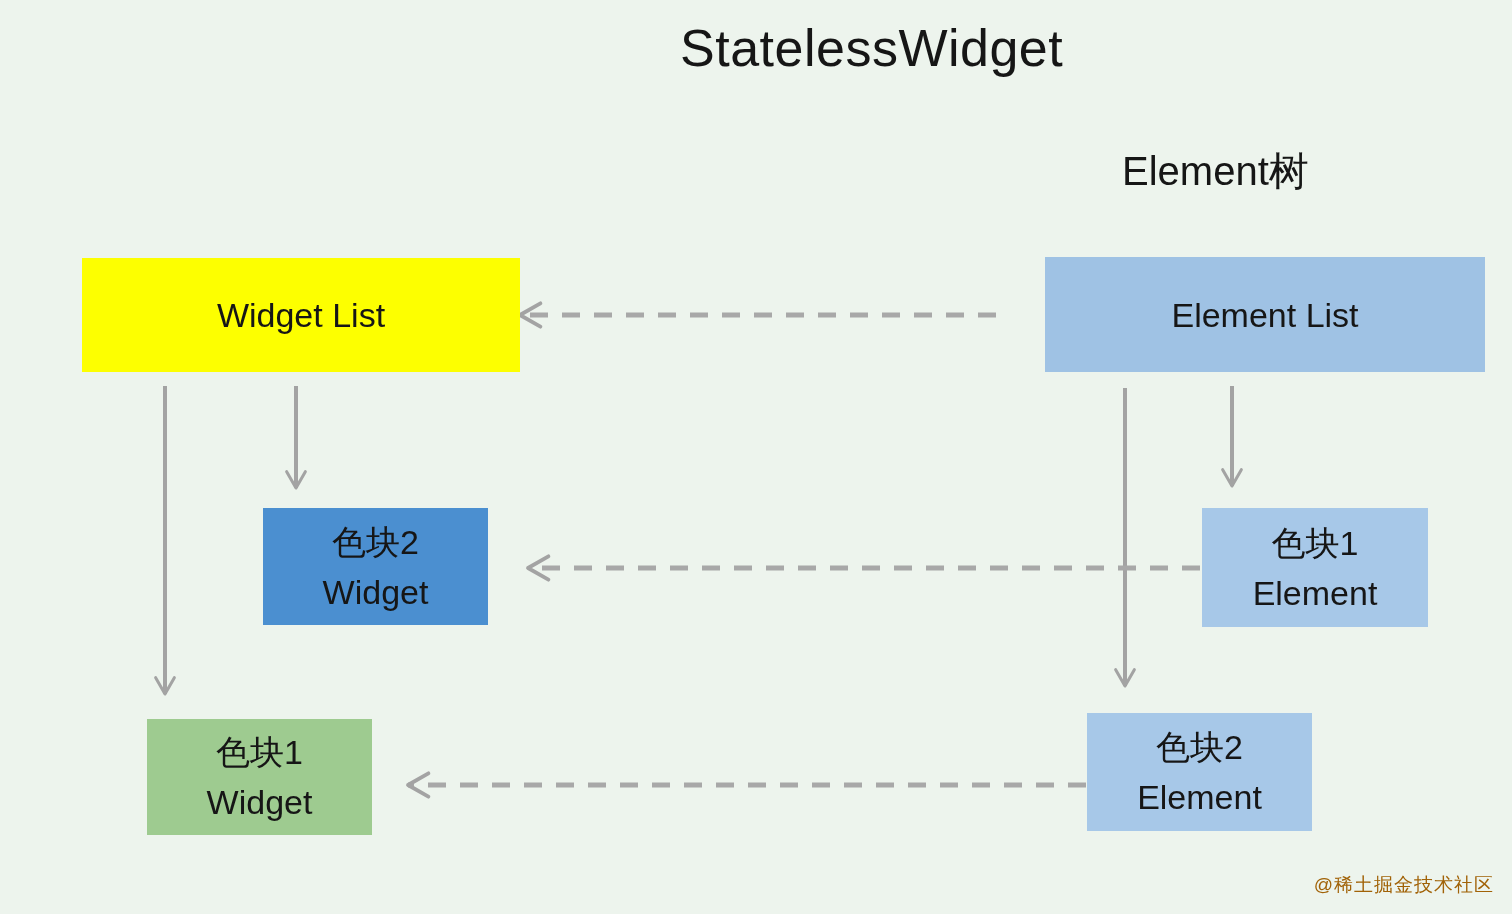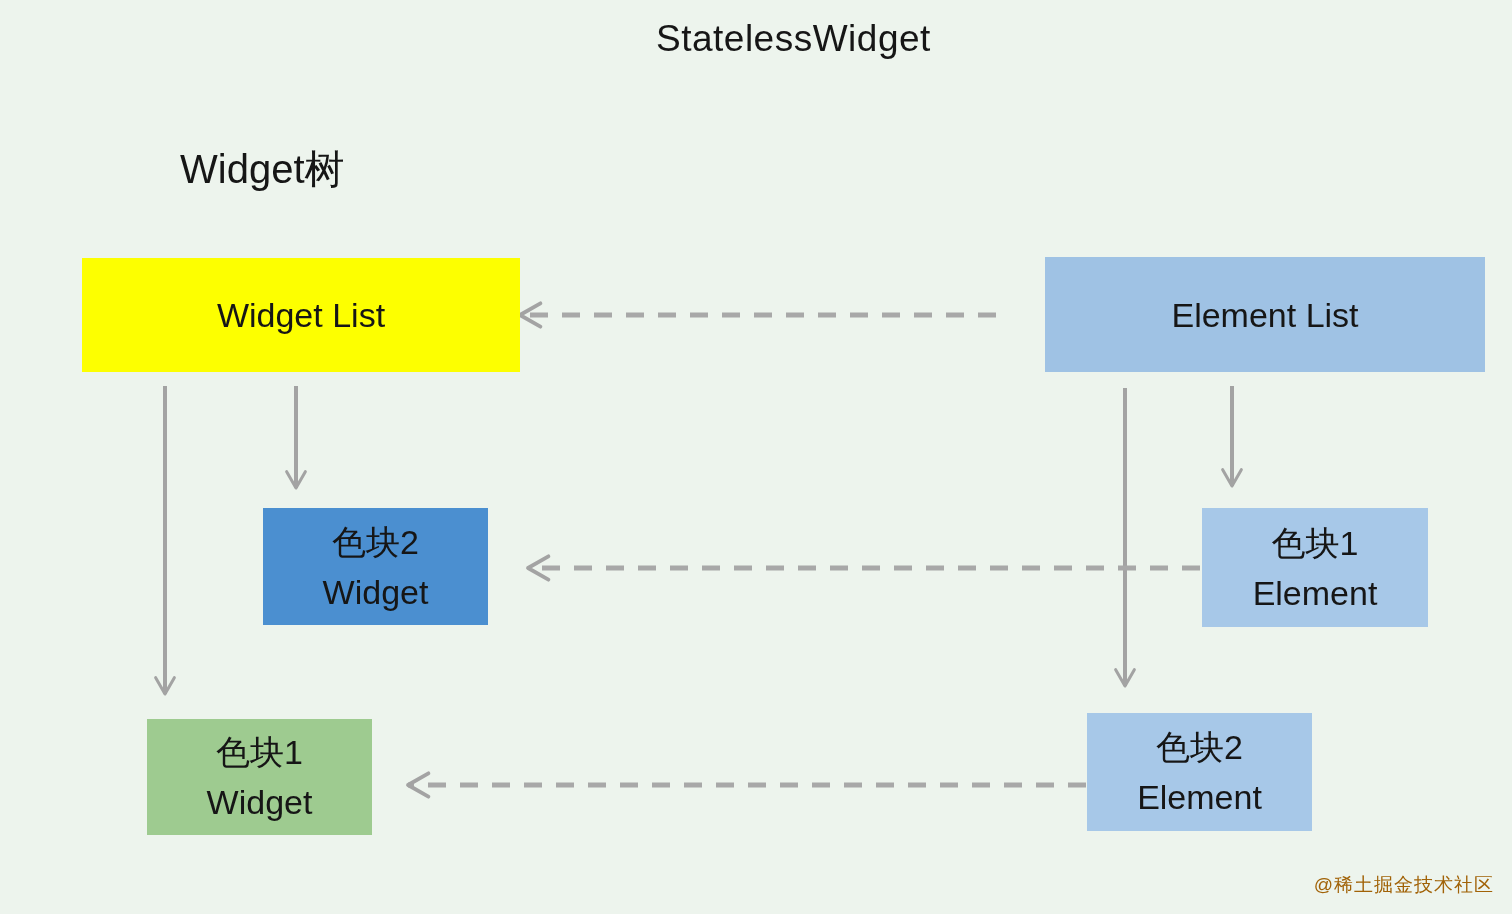--- a/index.html
+++ b/index.html
@@ -7,23 +7,23 @@
     position: relative;
     width: 1512px;
     height: 914px;
     background: #edf4ed;
     font-family: "Liberation Sans", sans-serif;
     color: #161616;
     overflow: hidden;
   }
   .title {
     position: absolute;
-    left: 656px;
+    left: 680px;
     top: 18px;
-    font-size: 37px;
+    font-size: 52px;
     letter-spacing: 0.5px;
     white-space: nowrap;
   }
   .tree-label {
     position: absolute;
     font-size: 40px;
     white-space: nowrap;
   }
   .tree-label.left  { left: 180px; top: 142px; }
   .tree-label.right { left: 1122px; top: 144px; }
@@ -60,22 +60,22 @@
     white-space: nowrap;
   }
 </style>
 </head>
 <body>
 
 <div class="canvas" style="background-color: rgb(237, 244, 237);">
 
   <div class="title">StatelessWidget</div>
 
-  <div class="tree-label left">Widget树</div>
 
+  <div class="tree-label right">Element树</div>
 
   <svg class="arrow-layer" viewBox="0 0 1512 914" xmlns="http://www.w3.org/2000/svg">
     <defs>
       <marker id="chev" viewBox="0 0 12 12" refX="9" refY="6" markerWidth="7" markerHeight="7" orient="auto">
         <path d="M2,2 L9,6 L2,10" fill="none" stroke="#a3a3a3" stroke-width="1.3" stroke-linecap="round" stroke-linejoin="round"></path>
       </marker>
     </defs>
 
     <line x1="165" y1="386" x2="165" y2="694" stroke="#a3a3a3" stroke-width="4" marker-end="url(#chev)"></line>
     <line x1="296" y1="386" x2="296" y2="488" stroke="#a3a3a3" stroke-width="4" marker-end="url(#chev)"></line>

